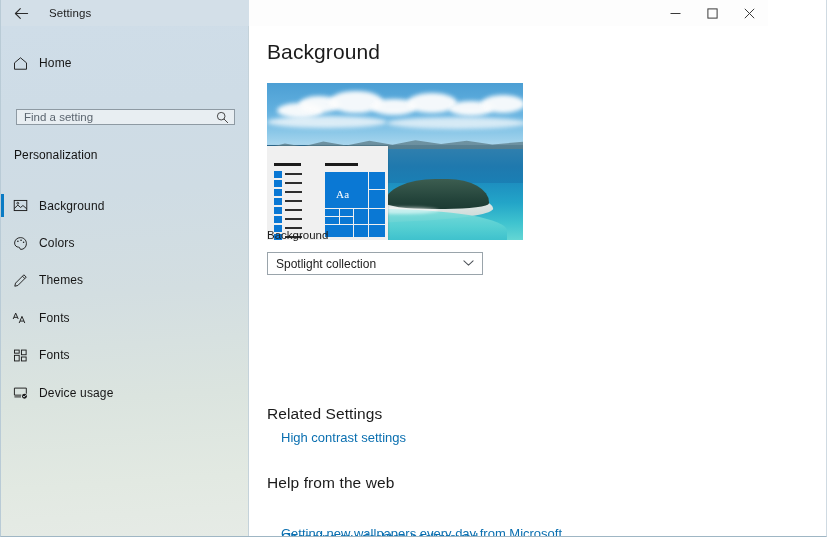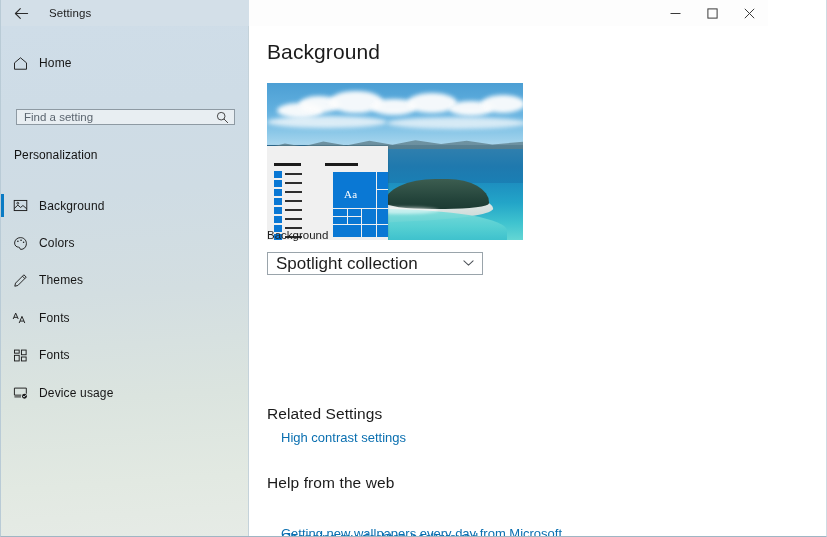--- a/index.html
+++ b/index.html
@@ -267,21 +267,20 @@
   }
   #mock-right-head {
     position: absolute; left: 0; top: 0;
     width: 33px; height: 3px;
     background: #1b1b1b;
   }
   #mock-grid {
     position: absolute; left: 0; top: 9px;
     width: 60px; height: 65px;
     background: #0a78d4;
-    margin-left: 8px;
   }
   .mock-gl { position: absolute; background: #f0f0f0; }
   #mock-aa {
     position: absolute; left: 11px; top: 16px;
     color: #ffffff;
     font-size: 11px;
     font-family: "Liberation Serif", serif;
     letter-spacing: .3px;
   }
 
@@ -301,21 +300,21 @@
     top: -48px; left: 17px;
     width: 216px; height: 23px;
     box-sizing: border-box;
     border: 1px solid #9aa4ab;
     background: #ffffff;
     display: flex;
     align-items: center;
     padding-left: 8px;
   }
   #bg-select-value {
-    font-size: 17px;
+    font-size: 12px;
     color: #1d1d1d;
   }
   #bg-select-chevron {
     position: absolute;
     right: 8px; top: 6px;
     color: #4b5056;
   }
   #bg-select-chevron svg { display: block; }
 
   

